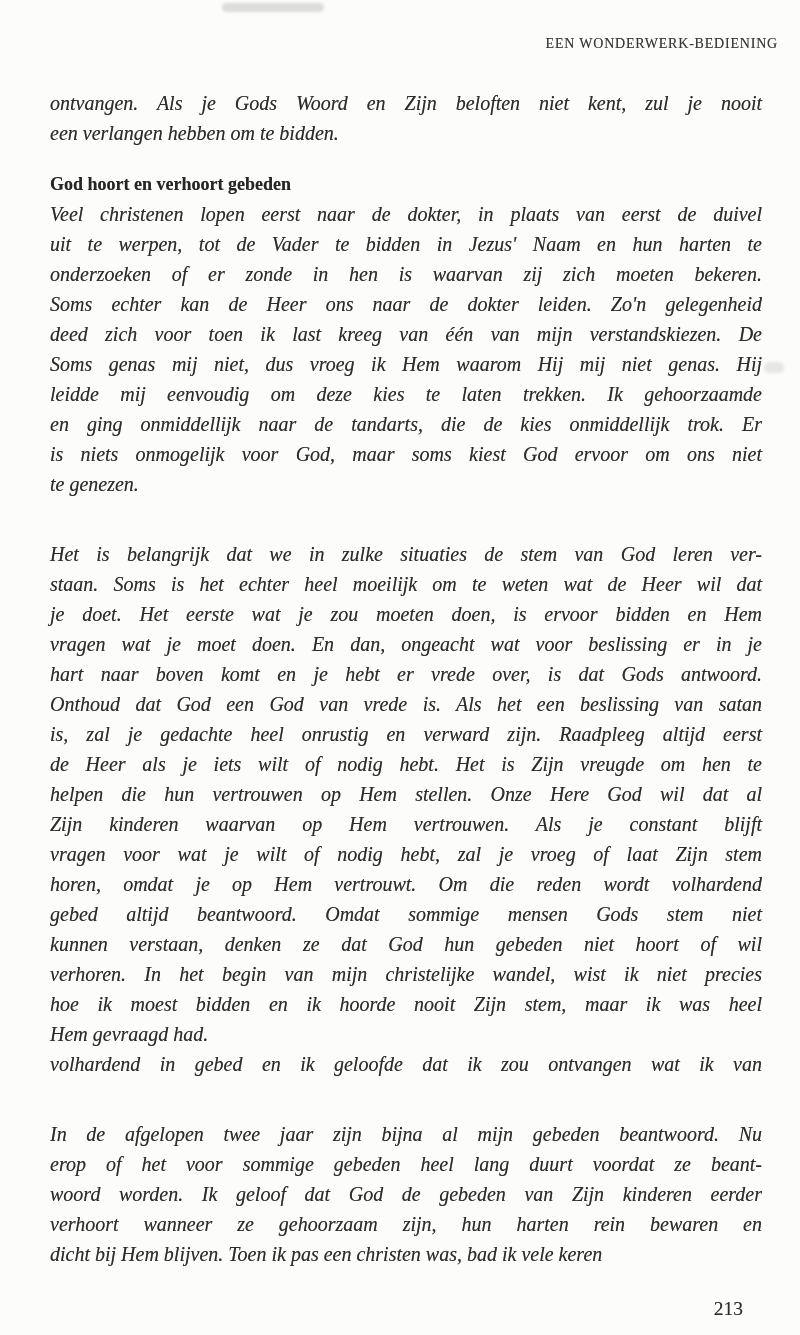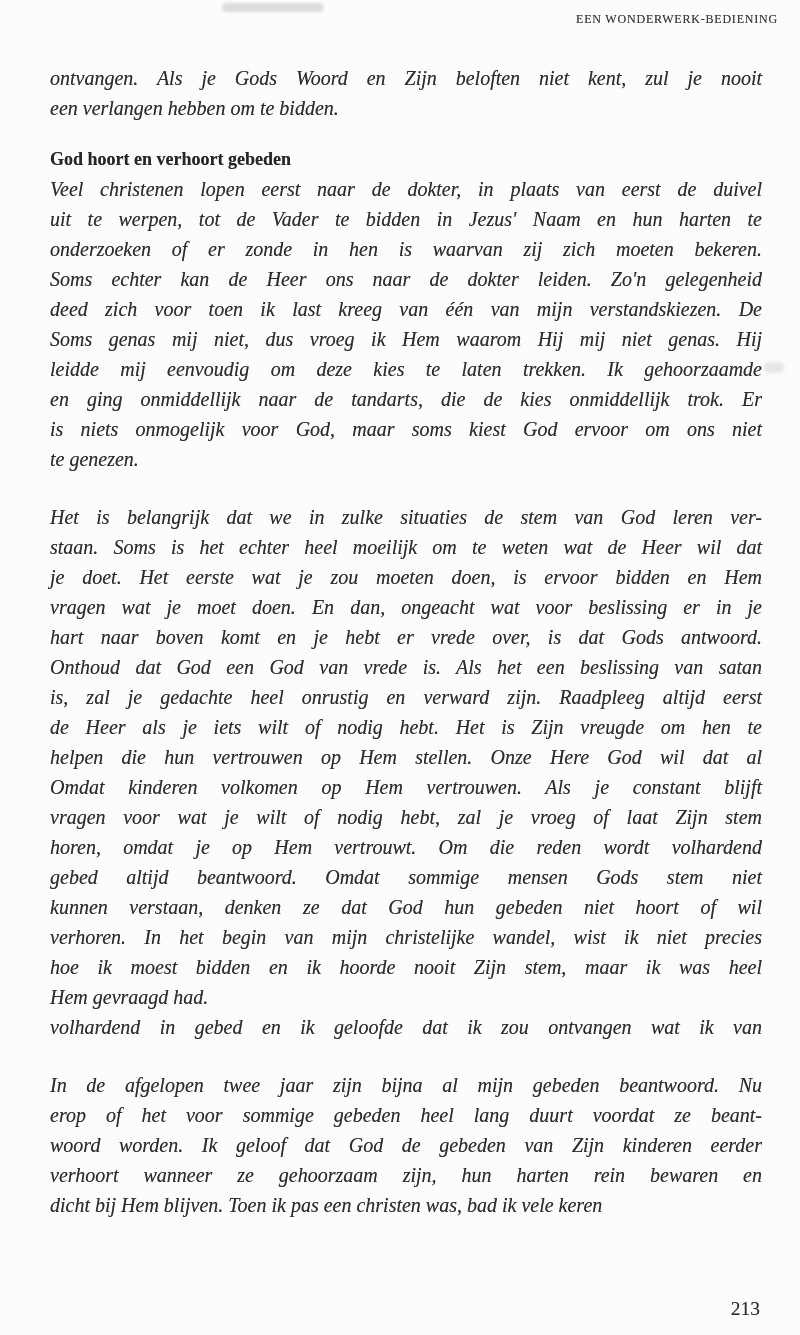--- a/index.html
+++ b/index.html
@@ -29,57 +29,57 @@
     position: absolute;
     left: 764px;
     top: 362px;
     width: 20px;
     height: 11px;
     background: rgba(190,190,190,0.35);
     border-radius: 6px;
     filter: blur(1.5px);
   }
   .running-header {
-    margin-top: 12px;
+    margin-top: 36px;
     padding-right: 22px;
     text-align: right;
-    font-size: 12px;
+    font-size: 14px;
     letter-spacing: 0.8px;
     color: #3b3a38;
     text-shadow: 0 0 0.6px rgba(50,50,50,0.55);
   }
   .text-column {
     margin: 36px 38px 0 50px;
     width: 712px;
     font-size: 20px;
     line-height: 30px;
     text-shadow: 0 0 0.6px rgba(46,45,43,0.55);
   }
   .paragraph + .paragraph {
-    margin-top: 28px;
+    margin-top: 40px;
   }
   .heading {
     margin-top: 21px;
     font-weight: 700;
     font-size: 18px;
     color: #272625;
   }
   .line {
     text-align: justify;
     text-align-last: justify;
     white-space: normal;
     font-style: italic;
   }
   .line.last {
     text-align-last: left;
   }
   .page-number {
     position: absolute;
     top: 1298px;
-    right: 40px;
+    right: 57px;
     font-size: 19.5px;
     color: #37363:
     color: #373634;
     text-shadow: 0 0 0.6px rgba(50,50,50,0.5);
   }
 </style>
 </head>
 <body>
 
 <div class="scan-smudge-1"></div>
@@ -108,21 +108,21 @@
     <div class="paragraph">
       <div class="line">Het is belangrijk dat we in zulke situaties de stem van God leren ver-</div>
       <div class="line">staan. Soms is het echter heel moeilijk om te weten wat de Heer wil dat</div>
       <div class="line">je doet. Het eerste wat je zou moeten doen, is ervoor bidden en Hem</div>
       <div class="line">vragen wat je moet doen. En dan, ongeacht wat voor beslissing er in je</div>
       <div class="line">hart naar boven komt en je hebt er vrede over, is dat Gods antwoord.</div>
       <div class="line">Onthoud dat God een God van vrede is. Als het een beslissing van satan</div>
       <div class="line">is, zal je gedachte heel onrustig en verward zijn. Raadpleeg altijd eerst</div>
       <div class="line">de Heer als je iets wilt of nodig hebt. Het is Zijn vreugde om hen te</div>
       <div class="line">helpen die hun vertrouwen op Hem stellen. Onze Here God wil dat al</div>
-      <div class="line">Omdat kinderen volkomen op Hem vertrouwen. Als je constant blijft</div>
+      <div class="line">Zijn kinderen waarvan op Hem vertrouwen. Als je constant blijft</div>
       <div class="line">vragen voor wat je wilt of nodig hebt, zal je vroeg of laat Zijn stem</div>
       <div class="line">horen, omdat je op Hem vertrouwt. Om die reden wordt volhardend</div>
       <div class="line">gebed altijd beantwoord. Omdat sommige mensen Gods stem niet</div>
       <div class="line">kunnen verstaan, denken ze dat God hun gebeden niet hoort of wil</div>
       <div class="line">verhoren. In het begin van mijn christelijke wandel, wist ik niet precies</div>
       <div class="line">hoe ik moest bidden en ik hoorde nooit Zijn stem, maar ik was heel</div>
       <div class="line last">Hem gevraagd had.</div>
       <div class="line">volhardend in gebed en ik geloofde dat ik zou ontvangen wat ik van</div>
     </div>
     <div class="paragraph">

